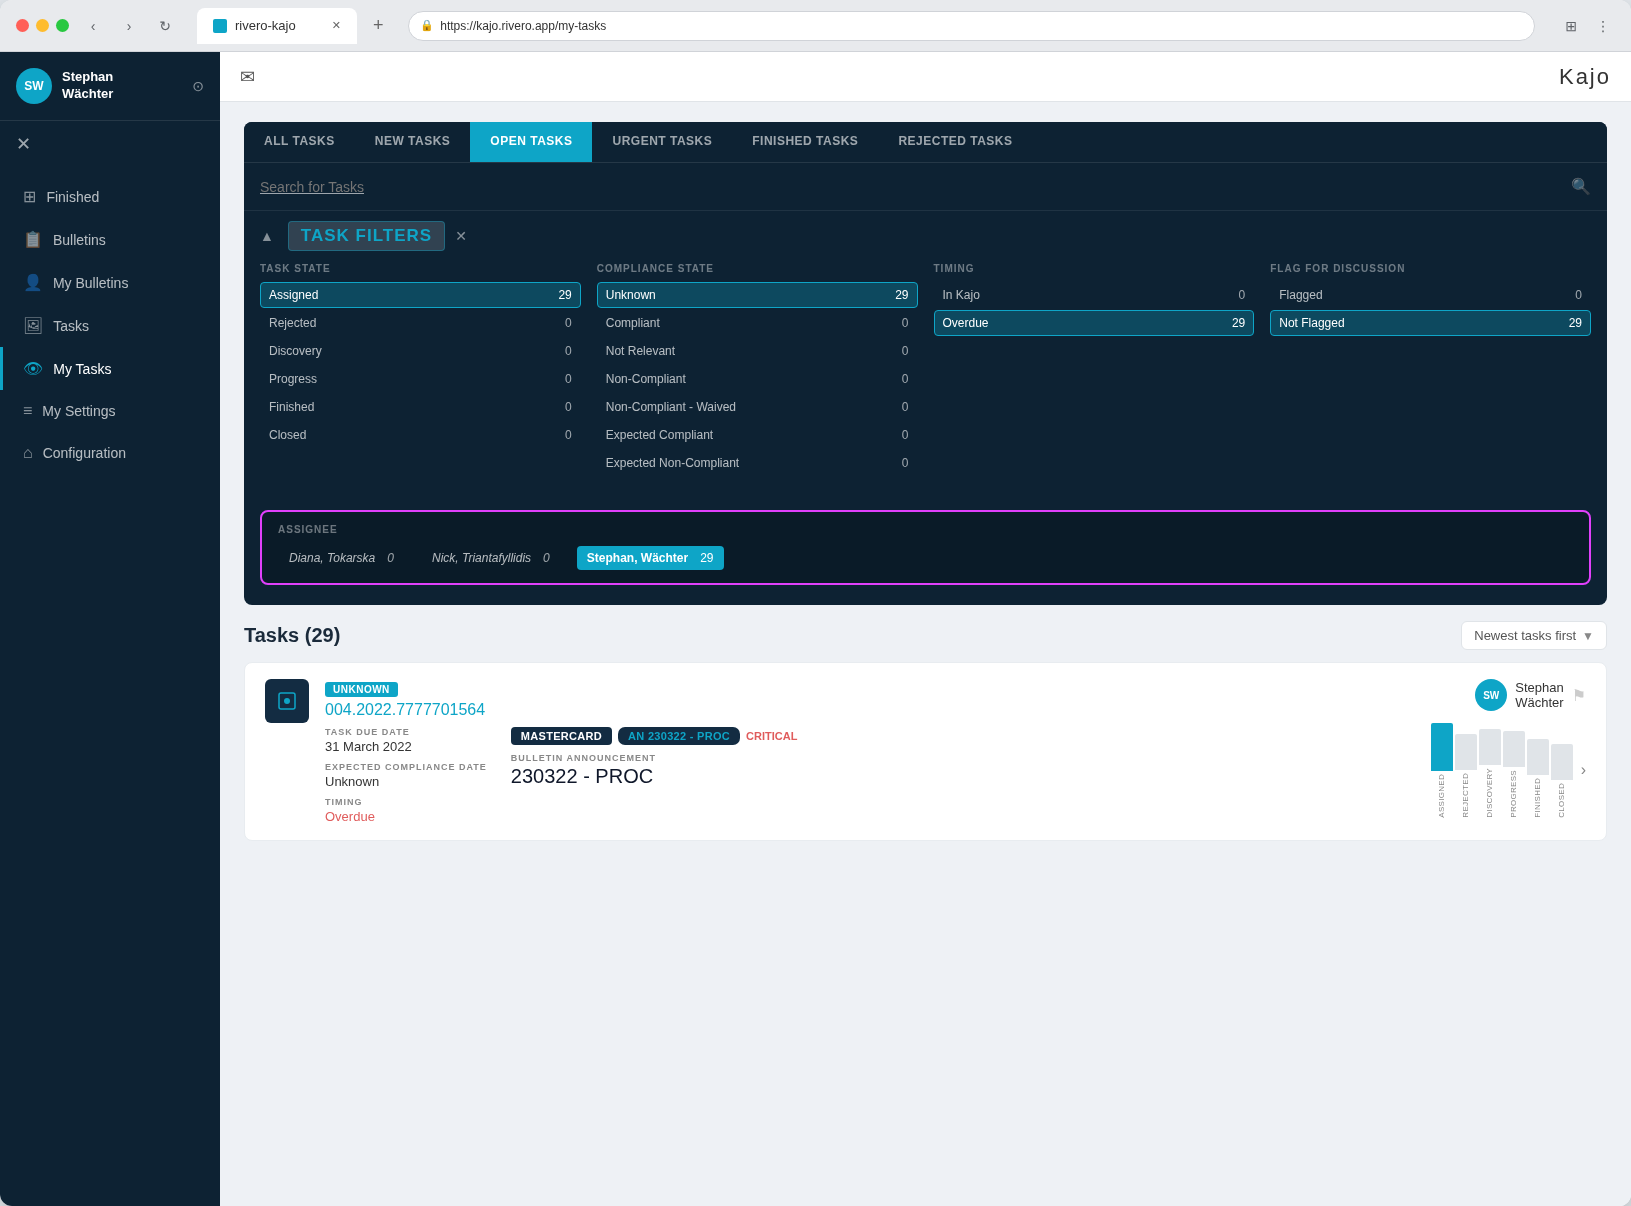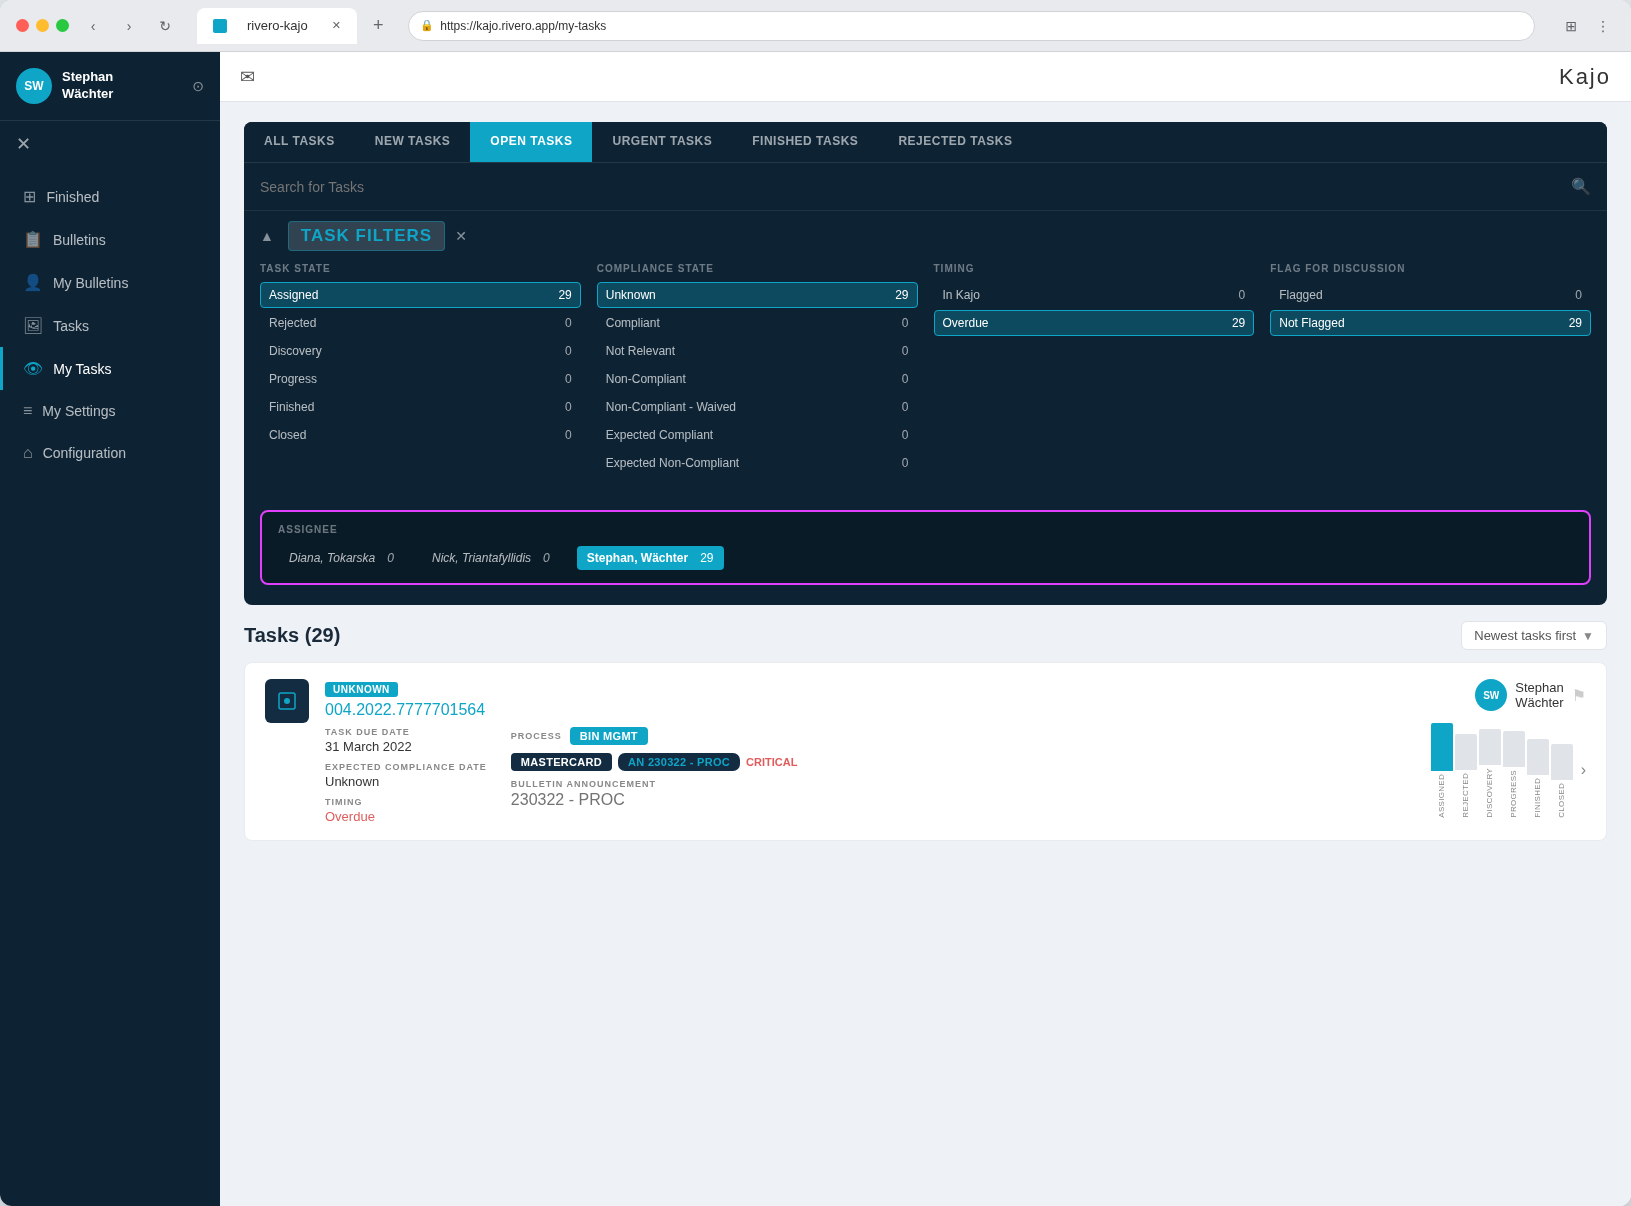--- a/index.html
+++ b/index.html
@@ -6,21 +6,21 @@
     body { font-family: -apple-system, BlinkMacSystemFont, 'Segoe UI', sans-serif; background: #e8edf2; width: 1631px; height: 1206px; overflow: hidden; }
 
     
     .browser-window { width: 1631px; height: 1206px; background: #f0f2f5; border-radius: 12px; overflow: hidden; box-shadow: 0 8px 32px rgba(0,0,0,0.3); }
     .browser-titlebar { background: #e8eaed; height: 52px; display: flex; align-items: center; padding: 0 16px; gap: 12px; border-bottom: 1px solid #d0d3d8; }
     .browser-dots { display: flex; gap: 7px; }
     .dot { width: 13px; height: 13px; border-radius: 50%; }
     .dot-red { background: #ff5f57; }
     .dot-yellow { background: #febc2e; }
     .dot-green { background: #28c840; }
-    .browser-tab { background: #fff; border-radius: 8px 8px 0 0; padding: 6px 16px; display: flex; align-items: center; gap: 20px; font-size: 13px; color: #333; min-width: 160px; height: 36px; margin-left: 8px; }
+    .browser-tab { background: #fff; border-radius: 8px 8px 0 0; padding: 6px 16px; display: flex; align-items: center; gap: 8px; font-size: 13px; color: #333; min-width: 160px; height: 36px; margin-left: 8px; }
     .browser-tab-favicon { width: 14px; height: 14px; border-radius: 2px; background: #0ea5c7; }
     .browser-tab-close { margin-left: auto; color: #666; font-size: 11px; cursor: pointer; }
     .browser-tab-new { background: none; border: none; font-size: 18px; color: #666; cursor: pointer; margin-left: 4px; }
     .browser-urlbar { flex: 1; margin: 0 12px; height: 30px; background: #fff; border-radius: 15px; display: flex; align-items: center; padding: 0 12px; font-size: 12px; color: #333; border: 1px solid #d0d3d8; gap: 6px; }
     .lock-icon-small { color: #5f6368; font-size: 11px; }
     .browser-icons { display: flex; gap: 8px; align-items: center; margin-left: auto; }
     .browser-icon-btn { width: 24px; height: 24px; border-radius: 4px; background: none; border: none; cursor: pointer; display: flex; align-items: center; justify-content: center; color: #5f6368; font-size: 14px; }
 
     
     .app-container { display: flex; height: calc(1206px - 52px); background: #f0f4f8; }
@@ -51,21 +51,21 @@
     .content { flex: 1; padding: 20px 24px; overflow-y: auto; background: #eef1f5; }
 
     
     .task-panel { background: #0d2233; border-radius: 8px; overflow: hidden; }
     .task-tabs { display: flex; background: #0d2233; border-bottom: 1px solid rgba(255,255,255,0.1); }
     .task-tab { padding: 12px 20px; font-size: 12px; font-weight: 600; color: rgba(255,255,255,0.6); cursor: pointer; letter-spacing: 0.5px; text-transform: uppercase; border-bottom: 2px solid transparent; }
     .task-tab.active { color: #fff; background: #0ea5c7; border-bottom: 2px solid #0ea5c7; }
 
     
     .search-bar { padding: 14px 16px; display: flex; align-items: center; gap: 12px; border-bottom: 1px solid rgba(255,255,255,0.08); }
-    .search-input { flex: 1; background: transparent; border: none; color: rgba(255,255,255,0.6); font-size: 14px; outline: none; }
+    .search-input { flex: 1; background: transparent; border: none; color: rgba(255,255,255,0.6); font-size: 14px; outline: none; text-decoration: underline; }
     .search-icon { color: rgba(255,255,255,0.5); font-size: 16px; }
 
     
     .filter-section { padding: 10px 16px 0 16px; }
     .filter-header { display: flex; align-items: center; gap: 10px; margin-bottom: 12px; }
     .filter-badge { background: rgba(255,255,255,0.15); color: #0ea5c7; font-size: 17px; font-weight: 700; padding: 4px 12px; border-radius: 4px; letter-spacing: 1px; text-transform: uppercase; cursor: pointer; border: 1px solid rgba(14,165,199,0.4); }
     .filter-close { color: rgba(255,255,255,0.5); cursor: pointer; font-size: 14px; }
     .filter-grid { display: grid; grid-template-columns: 1fr 1fr 1fr 1fr; gap: 16px; padding-bottom: 12px; }
     .filter-col { }
     .filter-col-title { font-size: 10px; font-weight: 700; color: rgba(255,255,255,0.4); letter-spacing: 1px; text-transform: uppercase; margin-bottom: 8px; }
@@ -105,21 +105,21 @@
     .task-field-label { font-size: 9px; font-weight: 700; color: #888; letter-spacing: 1px; text-transform: uppercase; margin-bottom: 2px; }
     .task-field-value { font-size: 13px; color: #333; margin-bottom: 8px; }
     .task-timing { font-size: 13px; color: #e05c5c; }
     .task-tags { display: flex; gap: 6px; align-items: center; flex-wrap: wrap; margin-bottom: 8px; }
     .tag { padding: 3px 10px; border-radius: 4px; font-size: 11px; font-weight: 700; letter-spacing: 0.3px; }
     .tag-dark { background: #132c42; color: #fff; }
     .tag-teal { background: #0ea5c7; color: #fff; }
     .tag-critical { color: #e05c5c; font-size: 11px; font-weight: 700; }
     .tag-proc { background: #132c42; color: #0ea5c7; border-radius: 7px; }
     .bulletin-label { font-size: 9px; font-weight: 700; color: #888; letter-spacing: 1px; text-transform: uppercase; margin-bottom: 2px; }
-    .bulletin-value { font-size: 16px; color: #737373; font-weight: 400; }
+    .bulletin-value { font-size: 20px; color: #0f172a; font-weight: 400; }
     .task-process-area { display: flex; gap: 8px; align-items: center; margin-bottom: 8px; }
     .process-label { font-size: 9px; color: #888; font-weight: 700; letter-spacing: 1px; text-transform: uppercase; }
 
     
     .task-card-right { display: flex; flex-direction: column; align-items: flex-end; gap: 12px; flex-shrink: 0; min-width: 200px; }
     .task-assignee { display: flex; align-items: center; gap: 8px; }
     .task-assignee-avatar { width: 32px; height: 32px; background: #0ea5c7; border-radius: 50%; display: flex; align-items: center; justify-content: center; font-size: 10px; font-weight: 700; color: #fff; }
     .task-assignee-name { font-size: 13px; color: #333; font-weight: 500; }
     .task-flag-icon { color: #ccc; font-size: 16px; cursor: pointer; }
     .progress-bar-item { display: flex; flex-direction: column; align-items: center; gap: 3px; }
@@ -391,24 +391,20 @@
             <div style="display:flex;gap:24px;">
               <div>
                 <div class="task-field-label">TASK DUE DATE</div>
                 <div class="task-field-value">31 March 2022</div>
                 <div class="task-field-label">EXPECTED COMPLIANCE DATE</div>
                 <div class="task-field-value">Unknown</div>
                 <div class="task-field-label">TIMING</div>
                 <div class="task-timing">Overdue</div>
               </div>
               <div style="flex:1;">
-                <div class="task-process-area">
-                  <span class="process-label">PROCESS</span>
-                  <span class="tag tag-teal">BIN MGMT</span>
-                </div>
                 <div class="task-tags">
                   <span class="tag tag-dark">MASTERCARD</span>
                   <span class="tag tag-proc">AN 230322 - PROC</span>
                   <span class="tag-critical">CRITICAL</span>
                 </div>
                 <div class="bulletin-label">BULLETIN ANNOUNCEMENT</div>
                 <div class="bulletin-value">230322 - PROC</div>
               </div>
             </div>
           </div>

